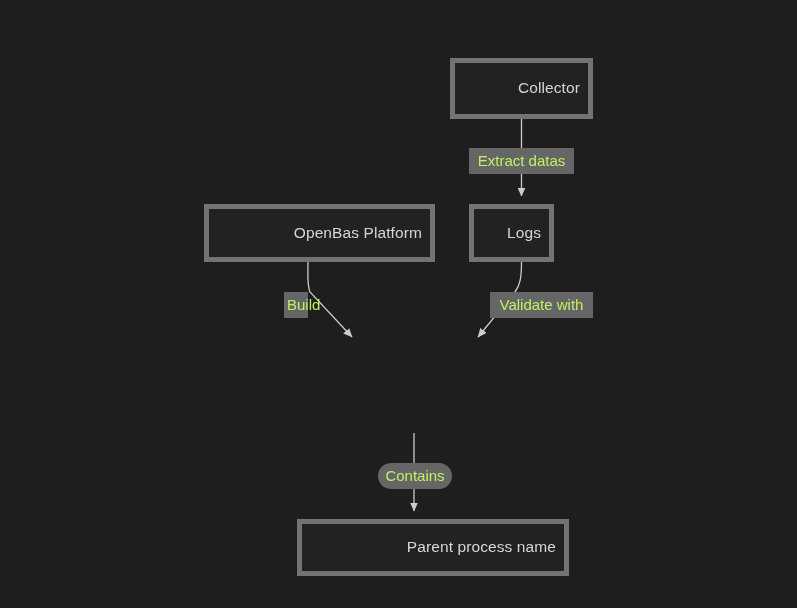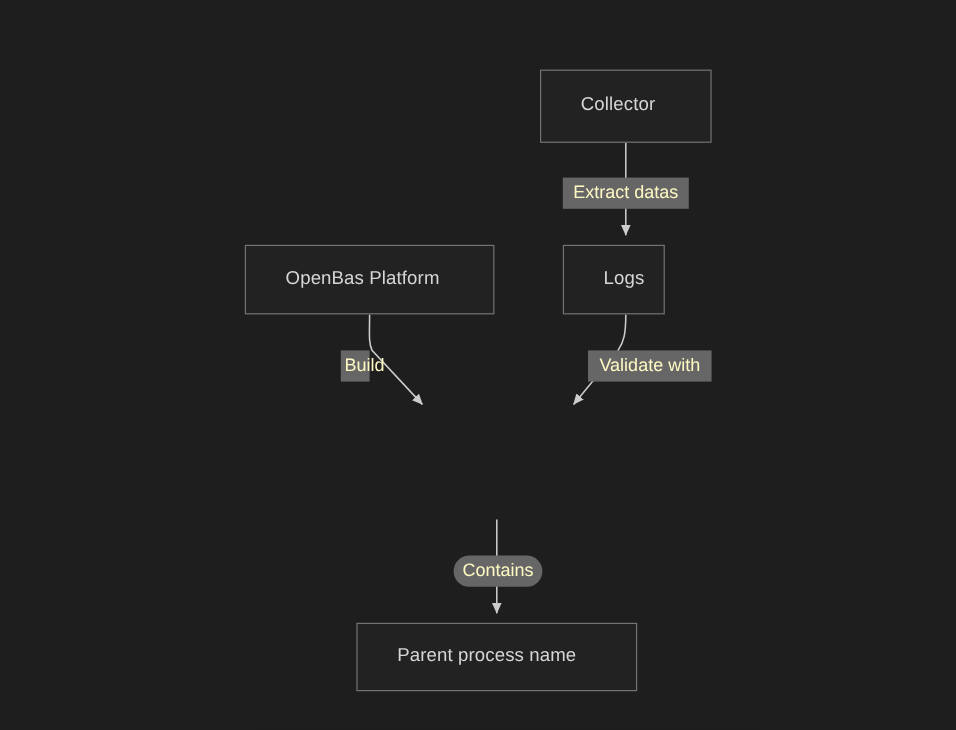--- a/index.html
+++ b/index.html
@@ -24,44 +24,43 @@
     position: absolute;
     left: 0;
     top: 0;
     width: 797px;
     height: 608px;
     overflow: visible;
   }
   .node {
     position: absolute;
     box-sizing: border-box;
-    border: 1px solid #737373;
+    border: 5px solid #737373;
     background: #222222;
     color: #d6d6d6;
     display: flex;
     align-items: center;
-    justify-content: flex-start;
+    justify-content: flex-end;
     text-align: center;
     font-size: 15.5px;
     line-height: 1.45;
     letter-spacing: 0.1px;
     font-family: "Liberation Sans", sans-serif;
     z-index: 2;
-    padding-left: 25px;
   }
   .node-label {
     display: block;
     padding: 0 8px;
     white-space: pre-line;
   }
   .edge-label {
     position: absolute;
     box-sizing: border-box;
     background: #666666;
-    color: #fef9c3;
+    color: #bef264;
     font-size: 15px;
     line-height: 26px;
     height: 26px;
     text-align: center;
     white-space: nowrap;
     font-family: "Liberation Sans", sans-serif;
     z-index: 3;
     padding: 0 3px;
   }
 </style>
@@ -87,26 +86,26 @@
   </svg>
 
   <div class="node" style="left:450px; top:58px; width:143px; height:61px;">
     <span class="node-label">Collector</span>
   </div>
 
   <div class="node" style="left:469px; top:204px; width:85px; height:58px;">
     <span class="node-label">Logs</span>
   </div>
 
-  <div class="node" style="left:204px; top:204px; width:208px; height:58px;">
+  <div class="node" style="left:204px; top:204px; width:231px; height:58px;">
     <span class="node-label">OpenBas Platform</span>
   </div>
 
 
-  <div class="node" style="left:297px; top:519px; width:234px; height:57px;">
+  <div class="node" style="left:297px; top:519px; width:272px; height:57px;">
     <span class="node-label">Parent process name</span>
   </div>
 
   <div class="edge-label" style="left:469px; top:148px; width:105px;">Extract datas</div>
 
   <div class="edge-label" style="left:284px; top:292px; width:24px;">Build</div>
 
   <div class="edge-label" style="left:490px; top:292px; width:103px;">Validate with</div>
 
   <div class="edge-label" style="left:378px; top:463px; width:74px;border-radius:13px;">Contains</div>

